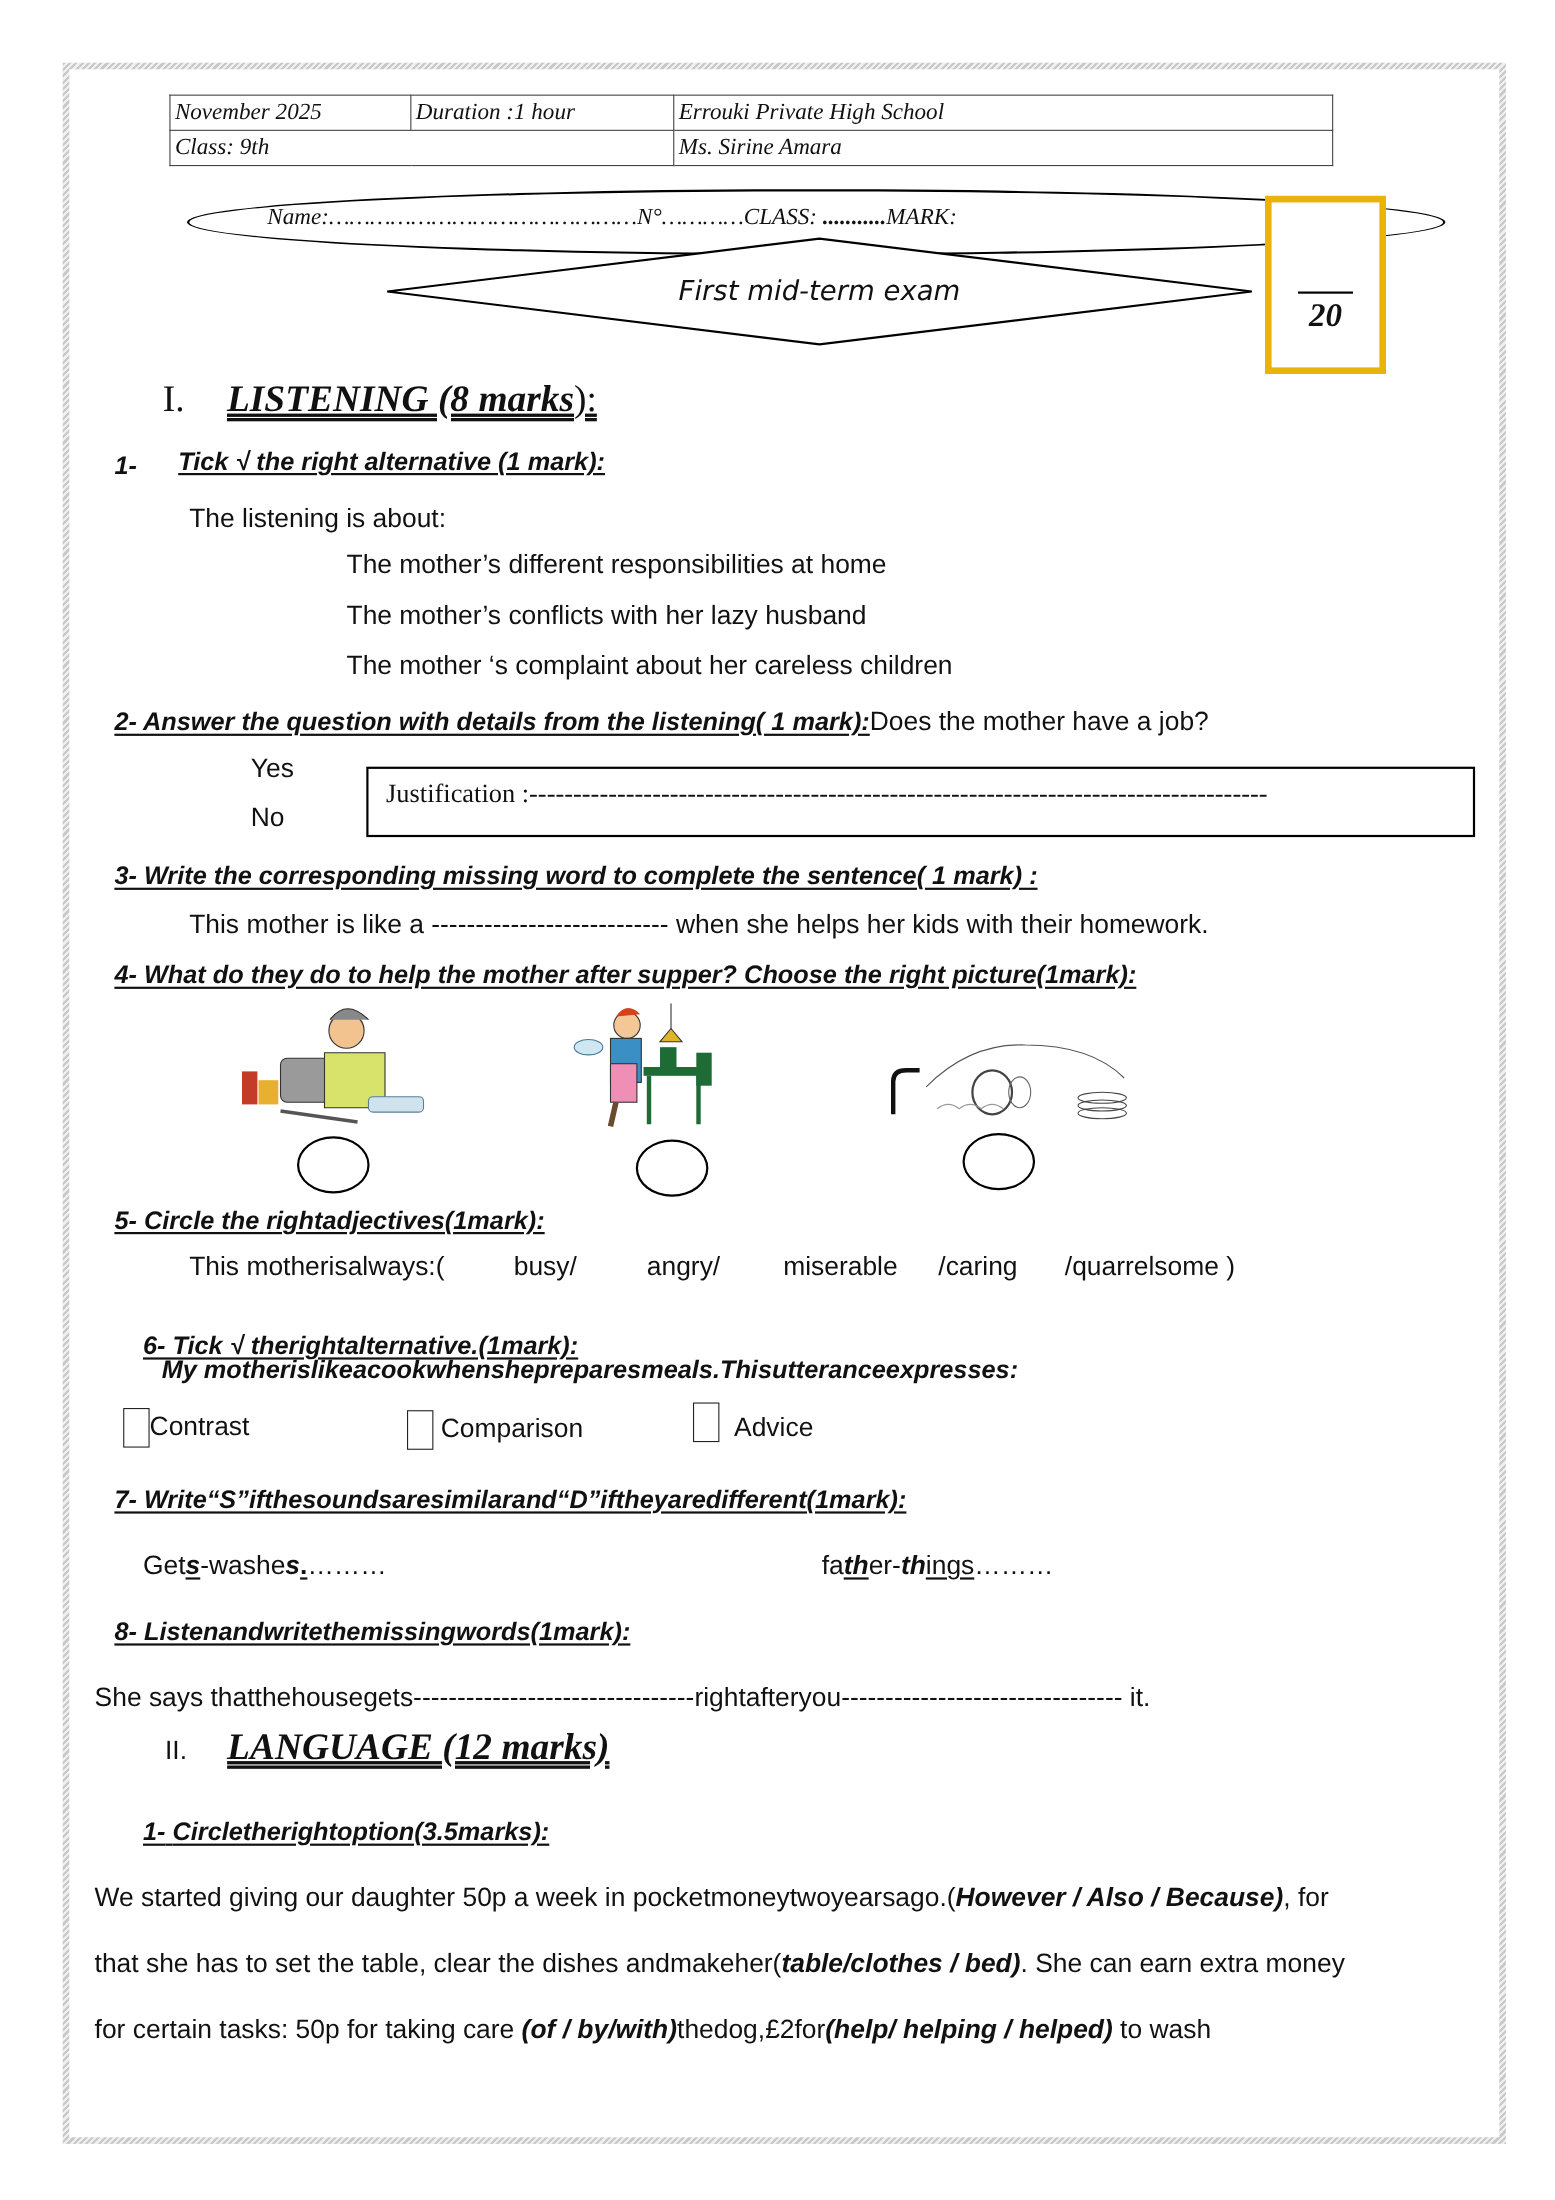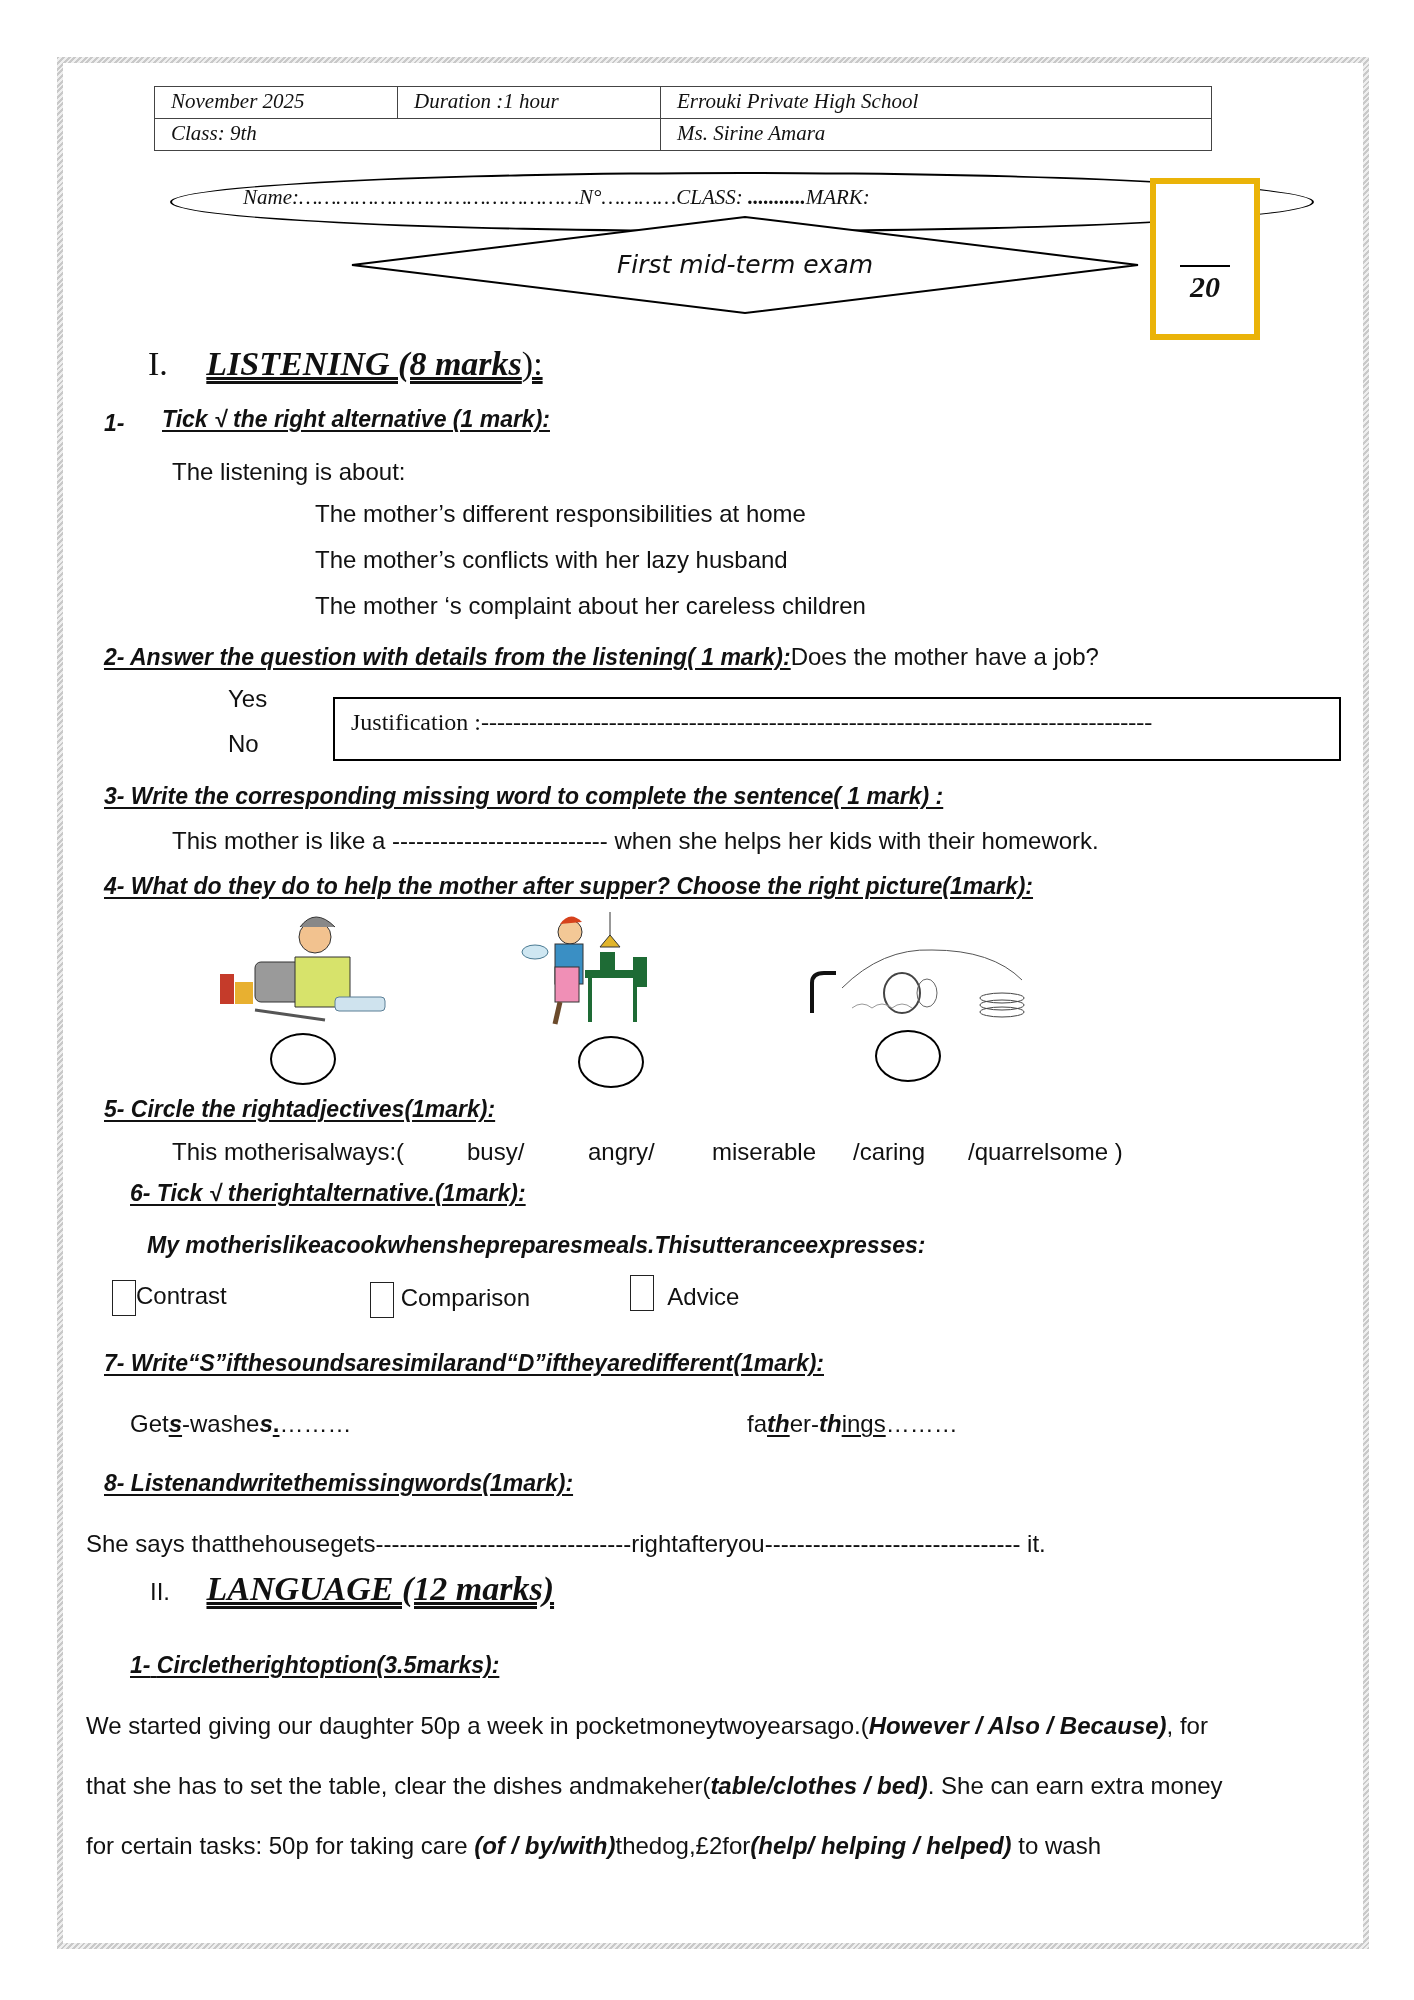--- a/index.html
+++ b/index.html
@@ -9,21 +9,21 @@
     border: 6px solid transparent;
     background:
       repeating-linear-gradient(135deg, #c9c9c9 0 2px, #efefef 2px 4px) border-box;
     -webkit-mask: none; }
   .border-frame::after { content: ""; position: absolute; inset: 0; background: #fff; }
   .abs { position: absolute; }
   .lserif { font-family: "Liberation Serif", serif; }
   
   table.head { position: absolute; left: 154px; top: 86px; width: 1058px; border-collapse: collapse;
     font-family: "Liberation Serif", serif; font-style: italic; font-size: 21px; }
-  table.head td { border: 1.5px solid #444; padding: 2px 16px; height: 27px; vertical-align: top; }
+  table.head td { border: 1.5px solid #444; padding: 2px 4px; height: 27px; vertical-align: top; }
   .q { font-weight: bold; font-style: italic; font-size: 23px; }
   .u { text-decoration: underline; text-decoration-thickness: 2px; text-underline-offset: 3px; }
   .txt { font-size: 24px; }
   .checkbox { display: inline-block; width: 22px; height: 34px; border: 1.5px solid #222; vertical-align: middle; }
   .circle-opt { position: absolute; width: 62px; height: 48px; border: 2px solid #000; border-radius: 50%; }
   .pic { position: absolute; }
 </style>
 </head>
 <body>
 
@@ -124,21 +124,21 @@
 <div class="circle-opt" style="left:875px; top:1030px;"></div>
 
 <div class="abs q u" style="left:104px; top:1096px;">5- Circle the rightadjectives(1mark):</div>
 <div class="abs txt" style="left:172px; top:1138px;">This motherisalways:(</div>
 <div class="abs txt" style="left:467px; top:1138px;">busy/</div>
 <div class="abs txt" style="left:588px; top:1138px;">angry/</div>
 <div class="abs txt" style="left:712px; top:1138px;">miserable</div>
 <div class="abs txt" style="left:853px; top:1138px;">/caring</div>
 <div class="abs txt" style="left:968px; top:1138px;">/quarrelsome )</div>
 
-<div class="abs q u" style="left:130px; top:1180px;">6- Tick √ therightalternative.(1mark):</div>
+<div class="abs q u" style="left:130px; top:1210px;">6- Tick √ therightalternative.(1mark):</div>
 <div class="abs q" style="left:147px; top:1232px;">My motherislikeacookwhenshepreparesmeals.Thisutteranceexpresses:</div>
 <div class="abs txt" style="left:112px; top:1280px;">
   <span class="checkbox"></span><span>Contrast</span>
 </div>
 <div class="abs txt" style="left:370px; top:1282px;">
   <span class="checkbox"></span>&nbsp;<span>Comparison</span>
 </div>
 <div class="abs txt" style="left:630px; top:1275px;text-align:center;">
   <span class="checkbox"></span>&nbsp;&nbsp;<span style="position:relative; top:6px;">Advice</span>
 </div>

